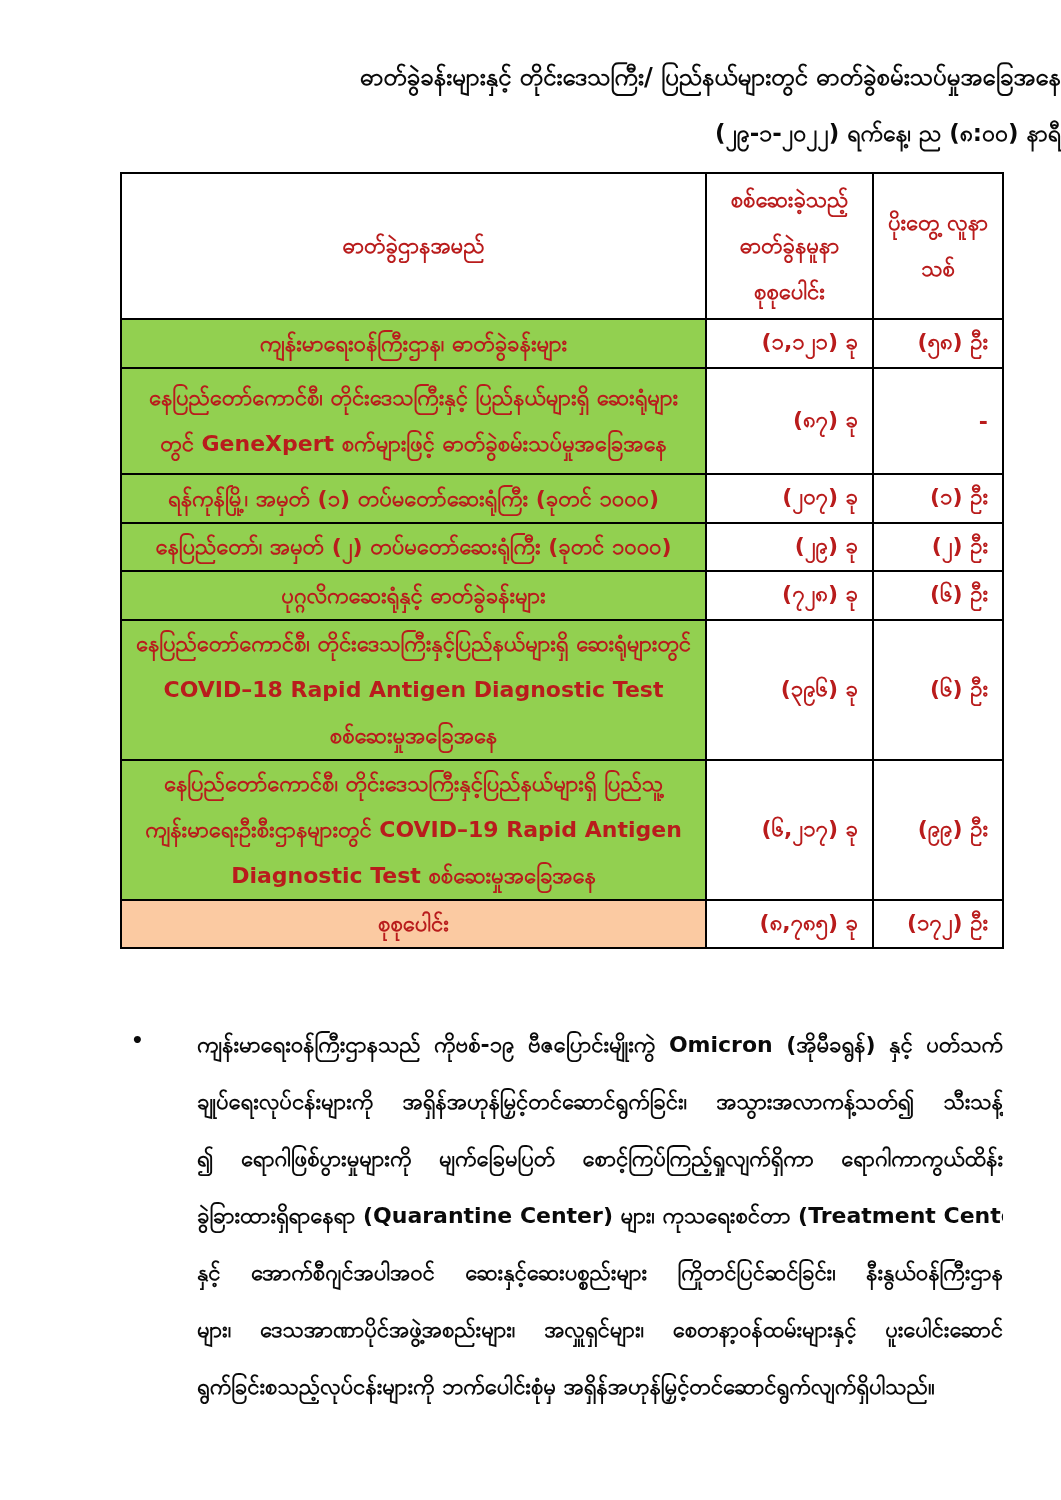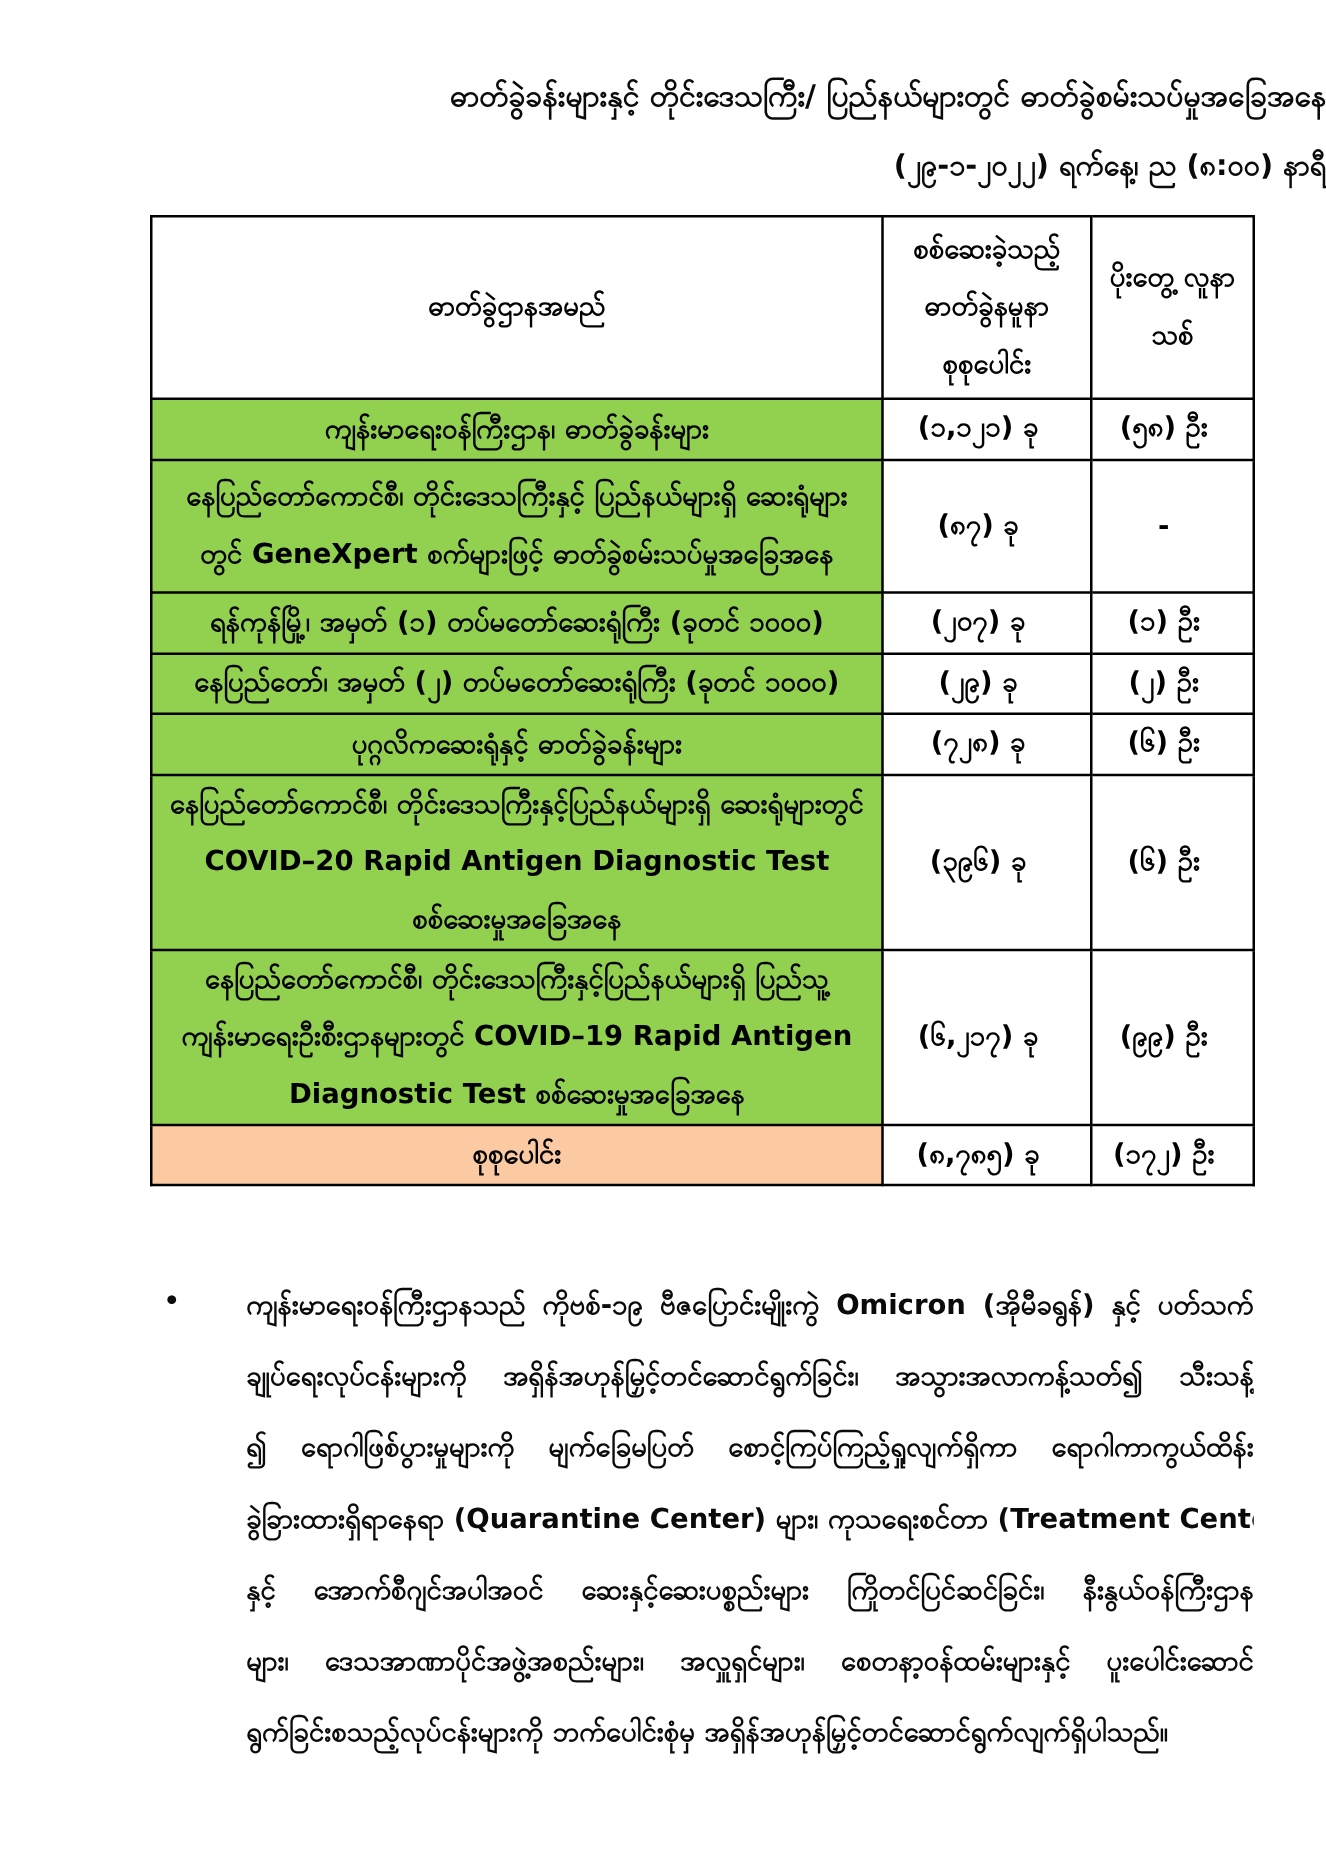--- a/index.html
+++ b/index.html
@@ -18,30 +18,30 @@
 
   table.report {
     position:absolute; left:120px; top:172px;
     width:882px; border-collapse:collapse; table-layout:fixed;
   }
   table.report col.c1 { width:585px; }
   table.report col.c2 { width:167px; }
   table.report col.c3 { width:130px; }
   table.report th, table.report td {
     border:2px solid #000;
-    font-size:22px; font-weight:bold; color:#000000;
+    font-size:22px; font-weight:bold; color:#b91c1c;
     vertical-align:middle;
   }
   table.report th { background:#ffffff; text-align:center; line-height:46px; padding:0 6px; }
   tr.hdr       { height:146px; }
   tr.r-short   { height:49px; }
   tr.r-med     { height:47px; }
   tr.r-tall    { height:106px; }
   td.name  { text-align:center; padding:0 14px; line-height:46px; background:var(--green); }
-  td.num   { text-align:center; padding-right:14px; background:#ffffff; white-space:nowrap; }
+  td.num   { text-align:right; padding-right:14px; background:#ffffff; white-space:nowrap; }
   tr.total-row td.name { background:var(--peach); line-height:30px; }
   tr.total-row { height:48px; }
 
   .note {
     position:absolute; left:160px; top:1016px; width:843px;
     font-size:22px;
   }
   .bullet {
     position:absolute; left:-29px; top:14px;
     font-size:20px; line-height:20px;
@@ -93,21 +93,21 @@
     <td class="name">နေပြည်တော်၊ အမှတ် (၂) တပ်မတော်ဆေးရုံကြီး (ခုတင် ၁၀၀၀)</td>
     <td class="num">(၂၉) ခု</td>
     <td class="num">(၂) ဦး</td>
   </tr>
   <tr class="r-short">
     <td class="name">ပုဂ္ဂလိကဆေးရုံနှင့် ဓာတ်ခွဲခန်းများ</td>
     <td class="num">(၇၂၈) ခု</td>
     <td class="num">(၆) ဦး</td>
   </tr>
   <tr class="r-tall">
-    <td class="name">နေပြည်တော်ကောင်စီ၊ တိုင်းဒေသကြီးနှင့်ပြည်နယ်များရှိ ဆေးရုံများတွင် COVID–20 Rapid Antigen Diagnostic Test စစ်ဆေးမှုအခြေအနေ</td>
+    <td class="name">နေပြည်တော်ကောင်စီ၊ တိုင်းဒေသကြီးနှင့်ပြည်နယ်များရှိ ဆေးရုံများတွင် COVID–18 Rapid Antigen Diagnostic Test စစ်ဆေးမှုအခြေအနေ</td>
     <td class="num">(၃၉၆) ခု</td>
     <td class="num">(၆) ဦး</td>
   </tr>
   <tr class="r-tall">
     <td class="name">နေပြည်တော်ကောင်စီ၊ တိုင်းဒေသကြီးနှင့်ပြည်နယ်များရှိ ပြည်သူ့ကျန်းမာရေးဦးစီးဌာနများတွင်  COVID–19 Rapid Antigen Diagnostic Test စစ်ဆေးမှုအခြေအနေ</td>
     <td class="num">(၆,၂၁၇) ခု</td>
     <td class="num">(၉၉) ဦး</td>
   </tr>
   <tr class="total-row">
     <td class="name">စုစုပေါင်း</td>

